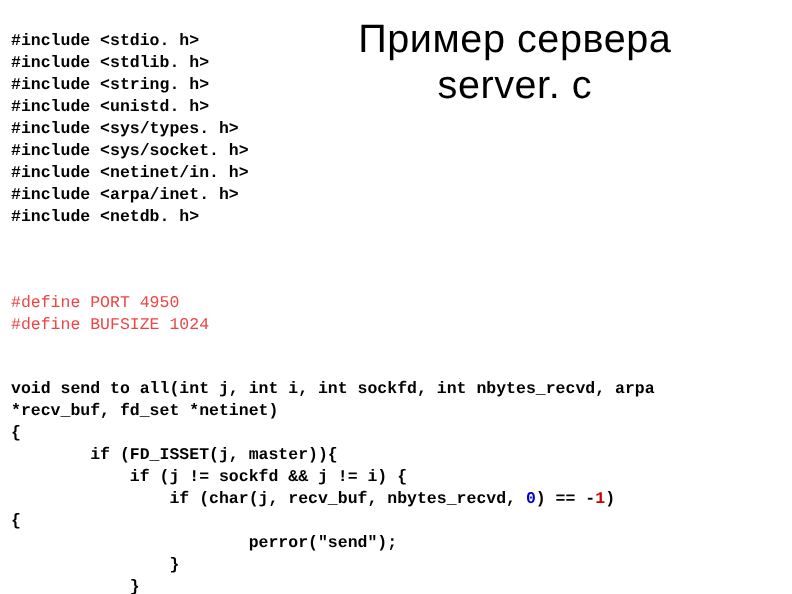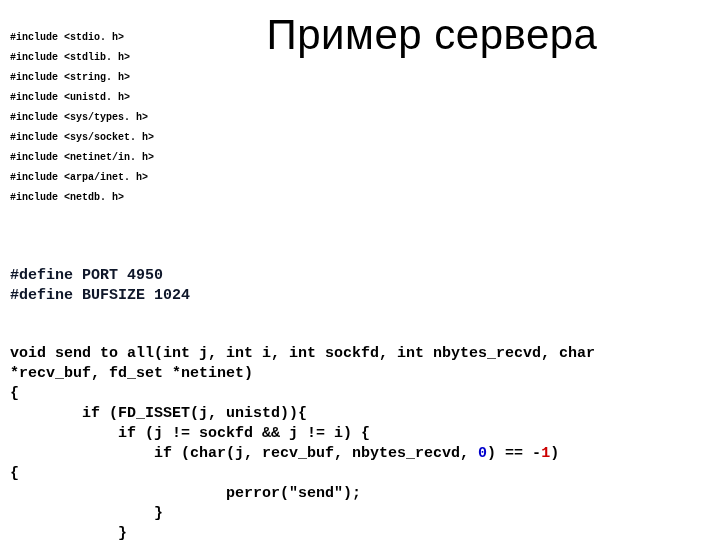--- a/index.html
+++ b/index.html
@@ -15,45 +15,45 @@
     position: relative;
     padding: 8px 10px;
   }
   .top-row {
     display: flex;
     align-items: flex-start;
   }
   .includes {
     font-family: "Courier New", monospace;
     font-weight: bold;
-    font-size: 10px;
+    font-size: 15px;
     line-height: 20px;
     color: #000000;
     white-space: pre;
   }
   .title-block {
     flex: 1;
     margin-top: 6px;
     text-align: center;
   }
   .title-line {
     font-family: Arial, sans-serif;
     font-weight: 400;
-    font-size: 42px;
+    font-size: 36px;
     line-height: 42px;
     color: #000000;
     letter-spacing: 0.5px;
   }
   .defines {
     margin-top: 18px;
     font-family: "Courier New", monospace;
-    font-weight: bold;
+    font-weight: normal;
     font-size: 15px;
     line-height: 20px;
-    color: #0f172a;
+    color: #ef4444;
     white-space: pre;
   }
   .func {
     margin-top: 18px;
     font-family: "Courier New", monospace;
     font-weight: bold;
     font-size: 15px;
     line-height: 20px;
     color: #000000;
     white-space: pre;
@@ -72,33 +72,34 @@
 <span>#include &lt;unistd. h&gt;</span>
 <span>#include &lt;sys/types. h&gt;</span>
 <span>#include &lt;sys/socket. h&gt;</span>
 <span>#include &lt;netinet/in. h&gt;</span>
 <span>#include &lt;arpa/inet. h&gt;</span>
 <span>#include &lt;netdb. h&gt;</span>
   </div>
 
   <div class="title-block">
     <div class="title-line">Пример сервера</div>
+    <div class="title-line">server. c</div>
   </div>
 </div>
 
 <div class="defines">
 <span>#define PORT 4950</span>
 <span>#define BUFSIZE 1024</span>
 </div>
 
 <div class="func">
-<span>void send to all(int j, int i, int sockfd, int nbytes_recvd, char</span>
+<span>void send to all(int j, int i, int sockfd, int nbytes_recvd, arpa</span>
 <span>*recv_buf, fd_set *netinet)</span>
 <span>{</span>
-<span>        if (FD_ISSET(j, unistd)){</span>
+<span>        if (FD_ISSET(j, master)){</span>
 <span>            if (j != sockfd &amp;&amp; j != i) {</span>
 <span><span>                if (char(j, recv_buf, nbytes_recvd, </span><span class="num-blue">0</span><span>) == </span><span>-</span><span class="num-red">1</span><span>)</span></span>
 <span>{</span>
 <span>                        perror("send");</span>
 <span>                }</span>
 <span>            }</span>
 
 
 </div>
 

